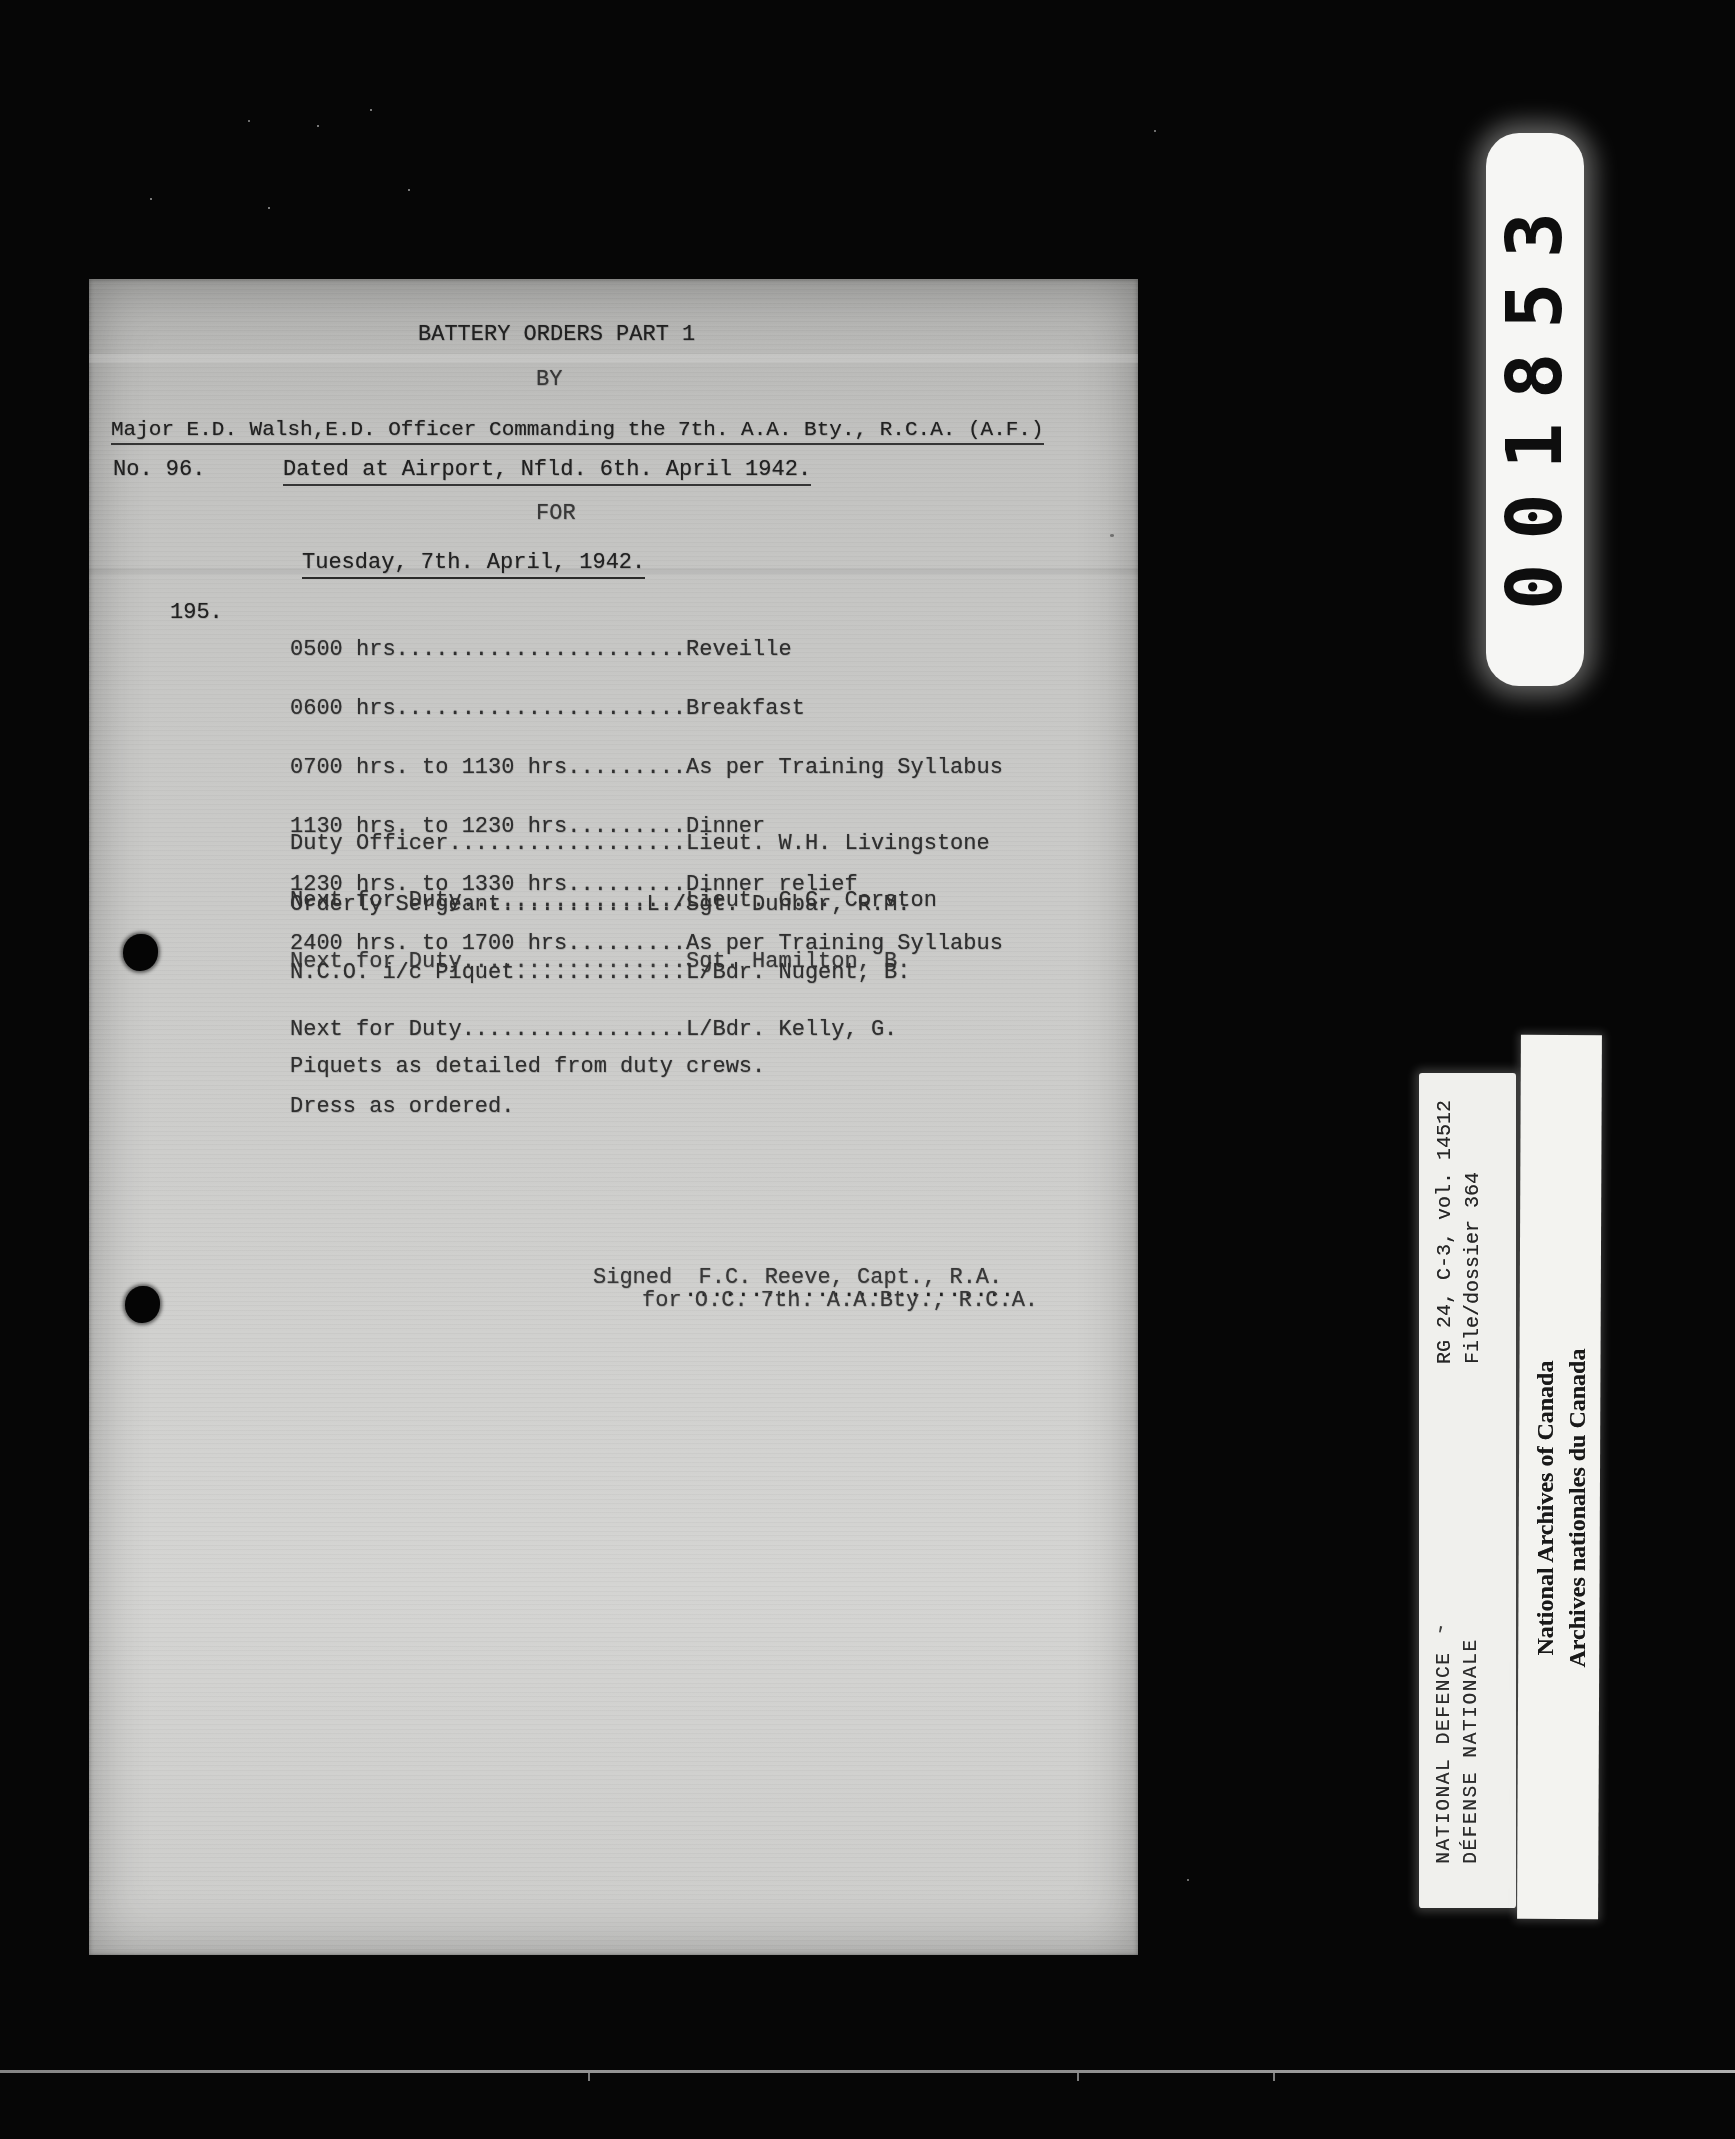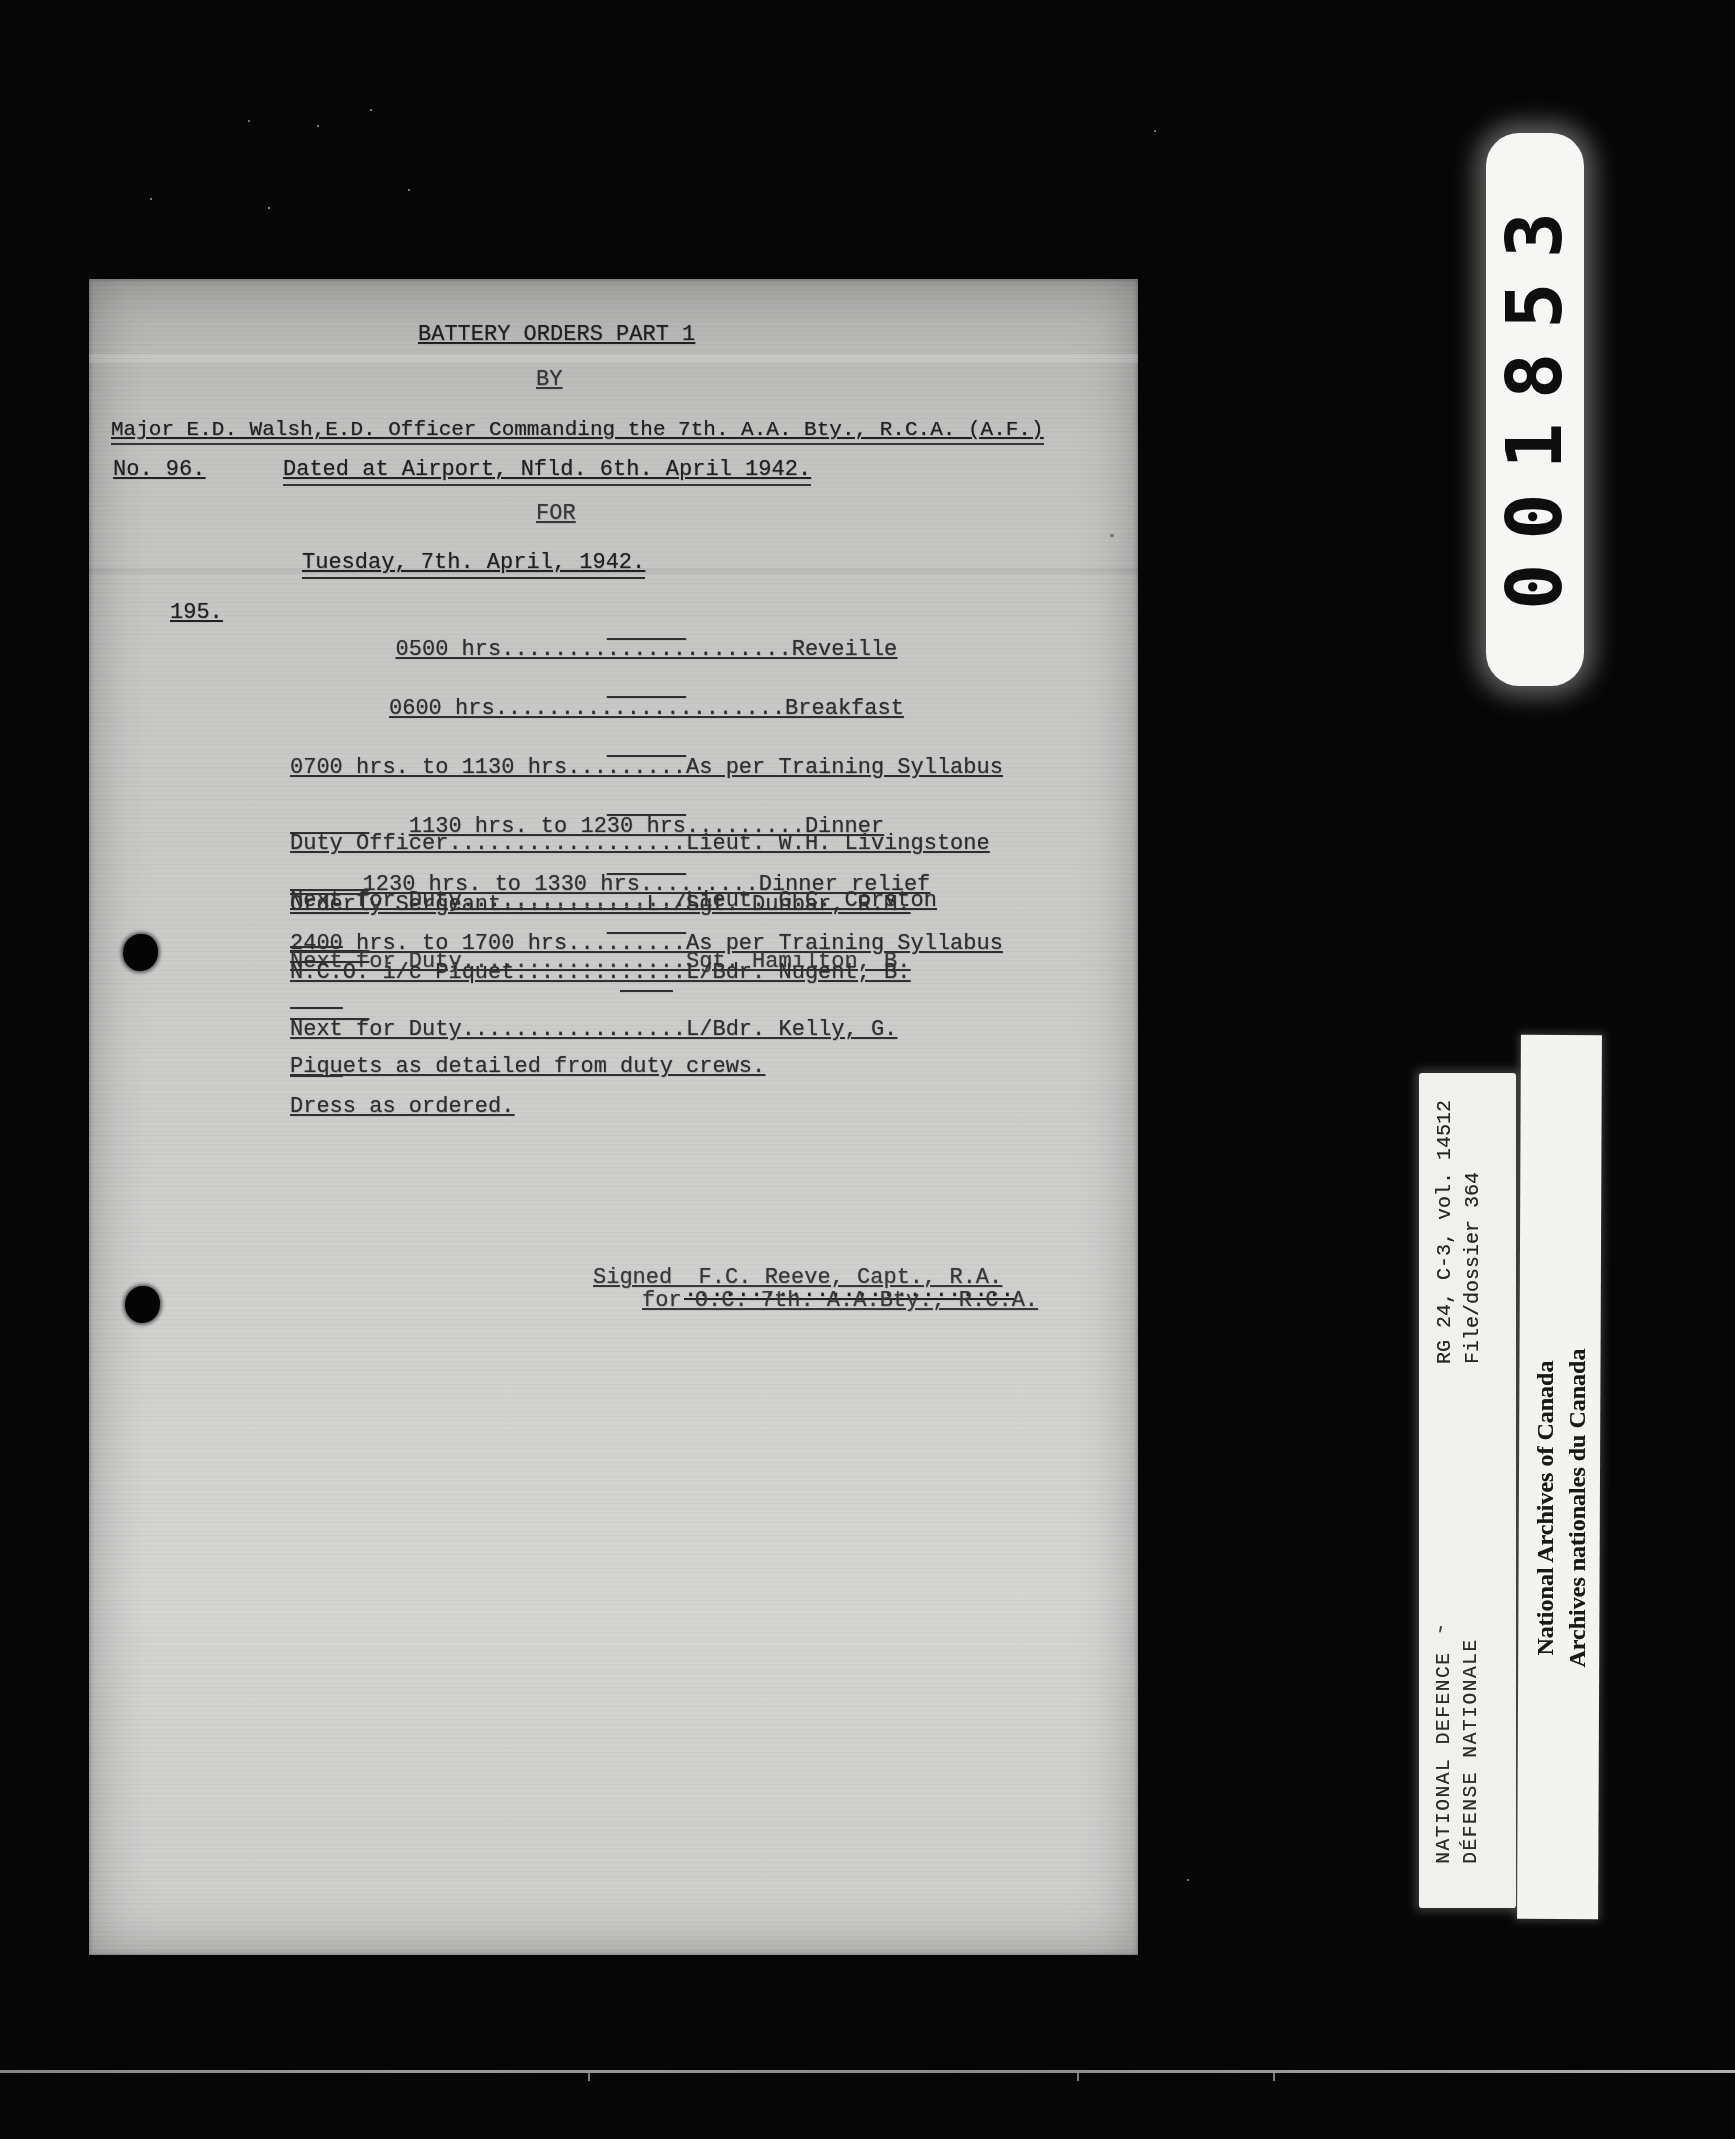--- a/index.html
+++ b/index.html
@@ -17,29 +17,29 @@
   .page::before{ 
     content:"";position:absolute;inset:0;pointer-events:none;
     background:repeating-linear-gradient(0deg, rgba(0,0,0,.028) 0 1px, rgba(255,255,255,.022) 1px 2.6px, transparent 2.6px 4.6px);
   }
   .band{position:absolute;left:0;width:100%;pointer-events:none;}
   .band.light{top:75px;height:9.3px;background:rgba(255,255,255,.16);}
   .band.dark{top:289px;height:6.2px;background:rgba(0,0,0,.05);}
   
   .line{
     position:absolute;font-size:22px;line-height:24px;white-space:pre;
-    color:#2f2f2f;text-shadow:0 0 1px rgba(45,45,45,.55), 0.5px 0.5px 0 rgba(70,70,70,.18);text-decoration:underline;
+    color:#2f2f2f;text-shadow:0 0 1px rgba(45,45,45,.55), 0.5px 0.5px 0 rgba(70,70,70,.18);
   }
   .dark{color:#212121;}
   .mid{color:#383838;}
   .light{color:#4b4b4b;}
   .fs41{font-size:21px;}
   .u{border-bottom:2.1px solid rgba(28,28,28,.85);padding-bottom:1.5px;}
   .u-thick{border-bottom:2.6px solid rgba(25,25,25,.9);padding-bottom:2.1px;margin-left:12px;}
-  .tight{line-height:19.6px;text-align:center;}
+  .tight{line-height:19.6px;}
   .pair{line-height:19px;}
   .hole{
     position:absolute;width:35px;height:37px;background:#050505;border-radius:50% 46% 50% 48%;
     box-shadow:0 0 3.6px 2.1px rgba(8,8,8,.55);
   }
   
   .counter{
     position:absolute;left:1486px;top:133px;width:98px;height:553px;
     background:#f6f6f4;border-radius:33px;
     box-shadow:0 0 25px 10.3px rgba(244,244,242,.38);

